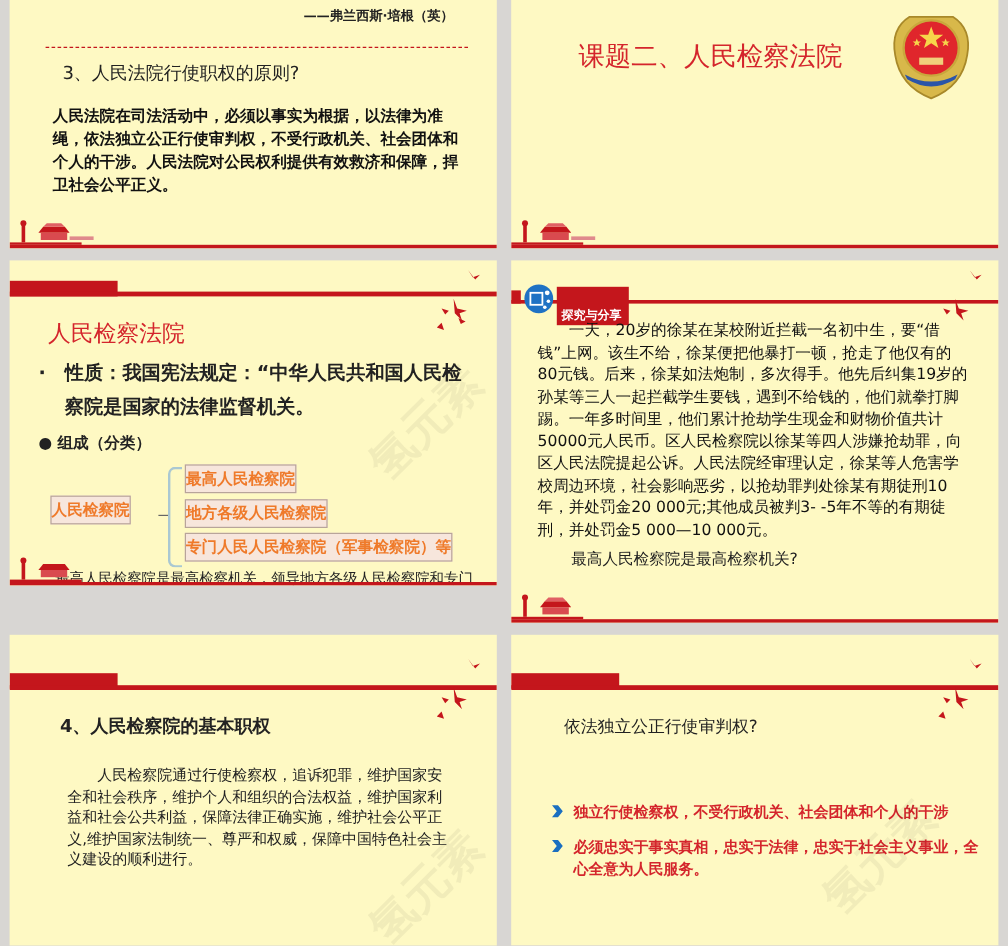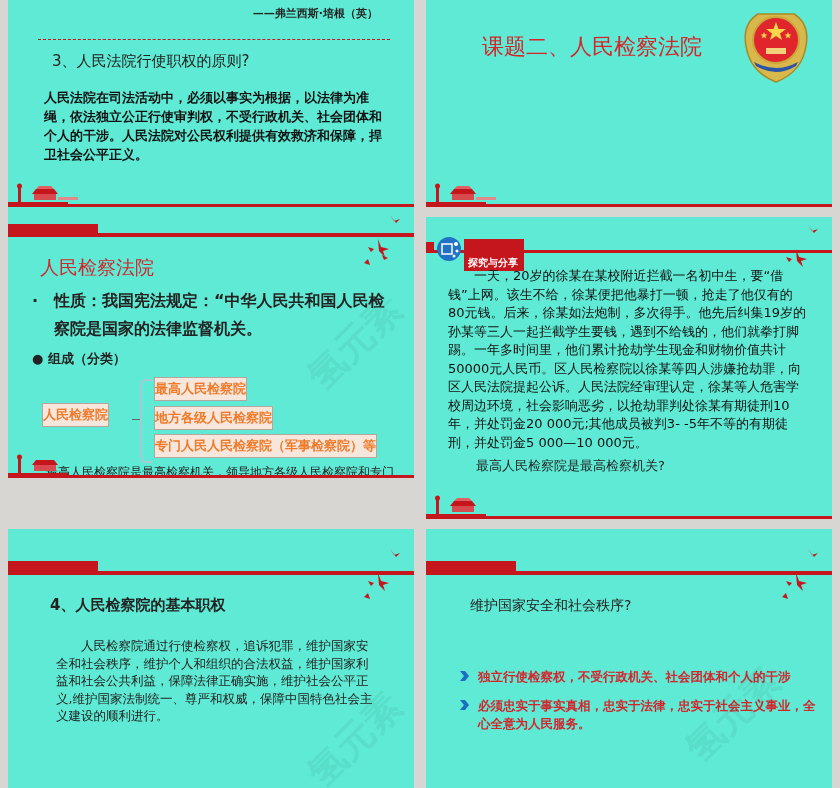--- a/index.html
+++ b/index.html
@@ -1,21 +1,21 @@
 <!DOCTYPE html>
 <html><head>
 <meta charset="utf-8">
 <style>
   * { box-sizing: border-box; margin: 0; padding: 0; }
   html, body { width: 840px; height: 788px; overflow: hidden; background: #d8d6d3; }
   body { position: relative; font-family: "DejaVu Sans", "Liberation Sans", sans-serif; color: #222; }
-  .slide { position: absolute; background: #5eead4; overflow: hidden; }
+  .slide { position: absolute; background: #fef9c3; overflow: hidden; }
   #s1 { left: 8px; top: 0; width: 406px; height: 207px; }
   #s2 { left: 426px; top: 0; width: 406px; height: 207px; }
-  #s3 { left: 8px; top: 207px; width: 406px; height: 271px; }
+  #s3 { left: 8px; top: 217px; width: 406px; height: 271px; }
   #s4 { left: 426px; top: 217px; width: 406px; height: 302px; }
   #s5 { left: 8px; top: 529px; width: 406px; height: 270px; text-decoration: underline; }
   #s6 { left: 426px; top: 529px; width: 406px; height: 259px; }
 
   .abs { position: absolute; }
   .bottom-line { position: absolute; left: 0; right: 0; bottom: 0; height: 3px; background: #c4161c; }
   .bottom-line::before { content: ""; position: absolute; left: 0; top: -2px; width: 60px; height: 2px; background: #c4161c; }
   .gate { position: absolute; left: 6px; bottom: 3px; width: 70px; height: 22px; }
 
   .top-band { position: absolute; left: 0; right: 0; top: 26px; height: 4px; background: #c4161c; }
@@ -191,21 +191,21 @@
 
 <div class="slide" id="s6">
   <div class="top-block" style="top:32px;"></div>
   <div class="top-band" style="top:42px;"></div>
   <svg class="birds" viewBox="0 0 80 80" style="top:12px;">
     <path d="M56 8 l4 6 l6 -2 l-4 4 z" fill="#c4161c"></path>
     <path d="M44 32 l3 8 l8 2 l-6 2 l2 6 l-6 -6 z" fill="#c4161c"></path>
     <path d="M34 40 l6 2 l-3 3 z" fill="#c4161c"></path>
     <path d="M30 56 l4 -4 l2 6 z" fill="#c4161c"></path>
   </svg>
-  <div class="abs q">维护国家安全和社会秩序?</div>
+  <div class="abs q">依法独立公正行使审判权?</div>
   <div class="item i1">
     <svg class="chev" viewBox="0 0 12 12">
         <polygon points="2,1 7,1 11,6 7,11 2,11 6,6" fill="#1a6fc0"></polygon>
       </svg>
     <span class="txt">独立行使检察权，不受行政机关、社会团体和个人的干涉</span>
   </div>
   <div class="item i2">
     <svg class="chev" viewBox="0 0 12 12">
         <polygon points="2,1 7,1 11,6 7,11 2,11 6,6" fill="#1a6fc0"></polygon>
       </svg>

